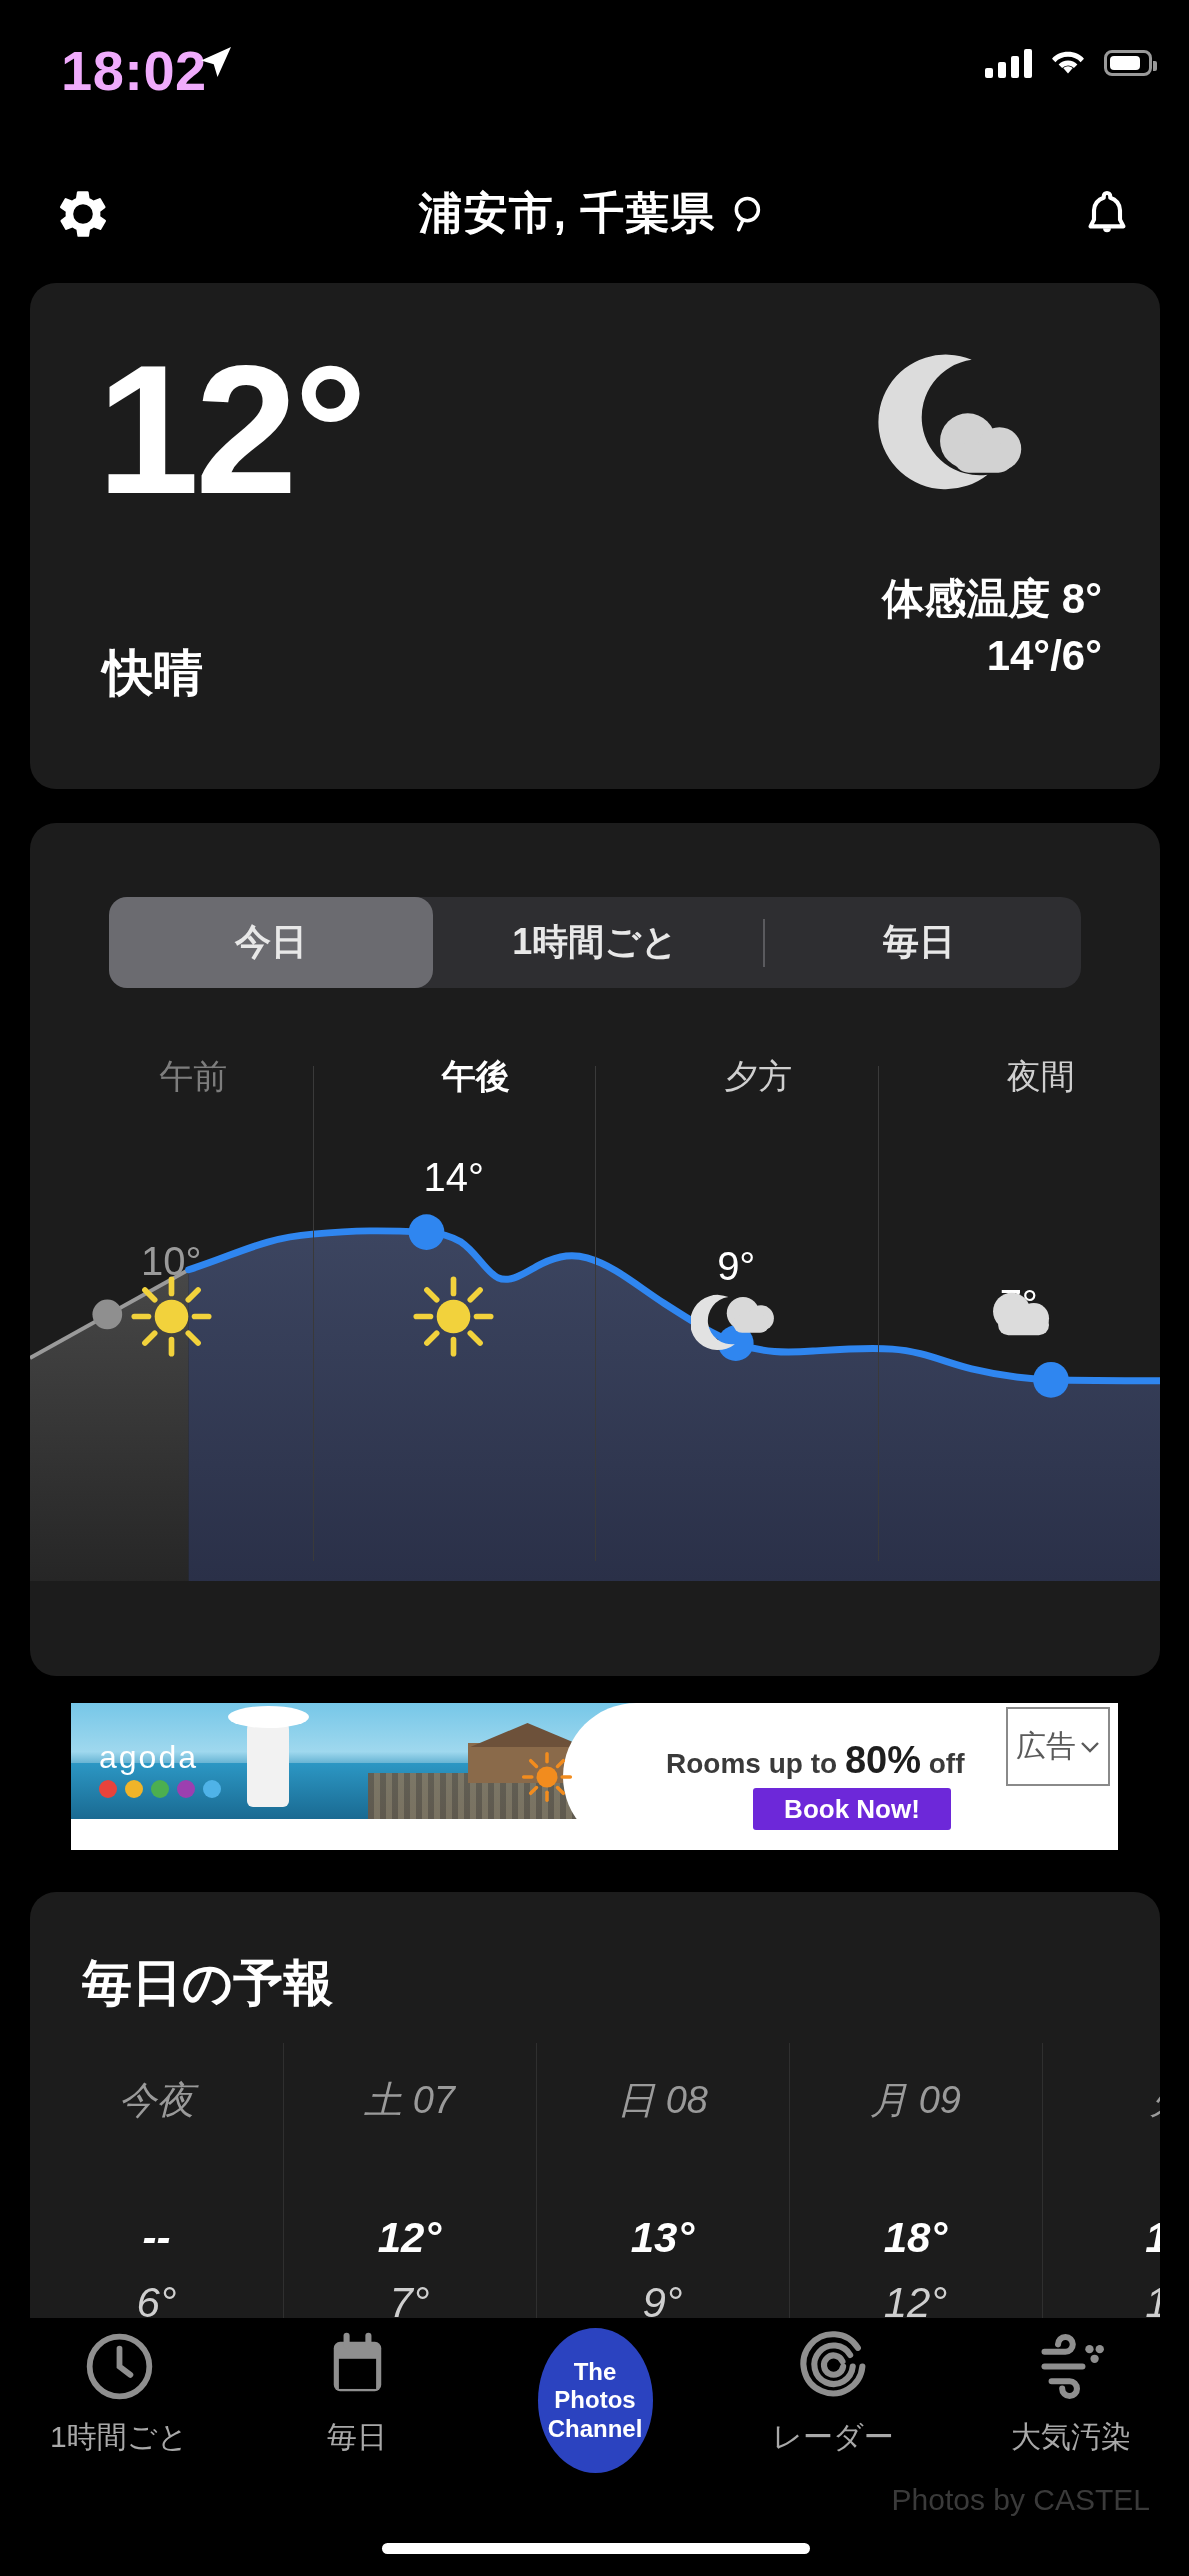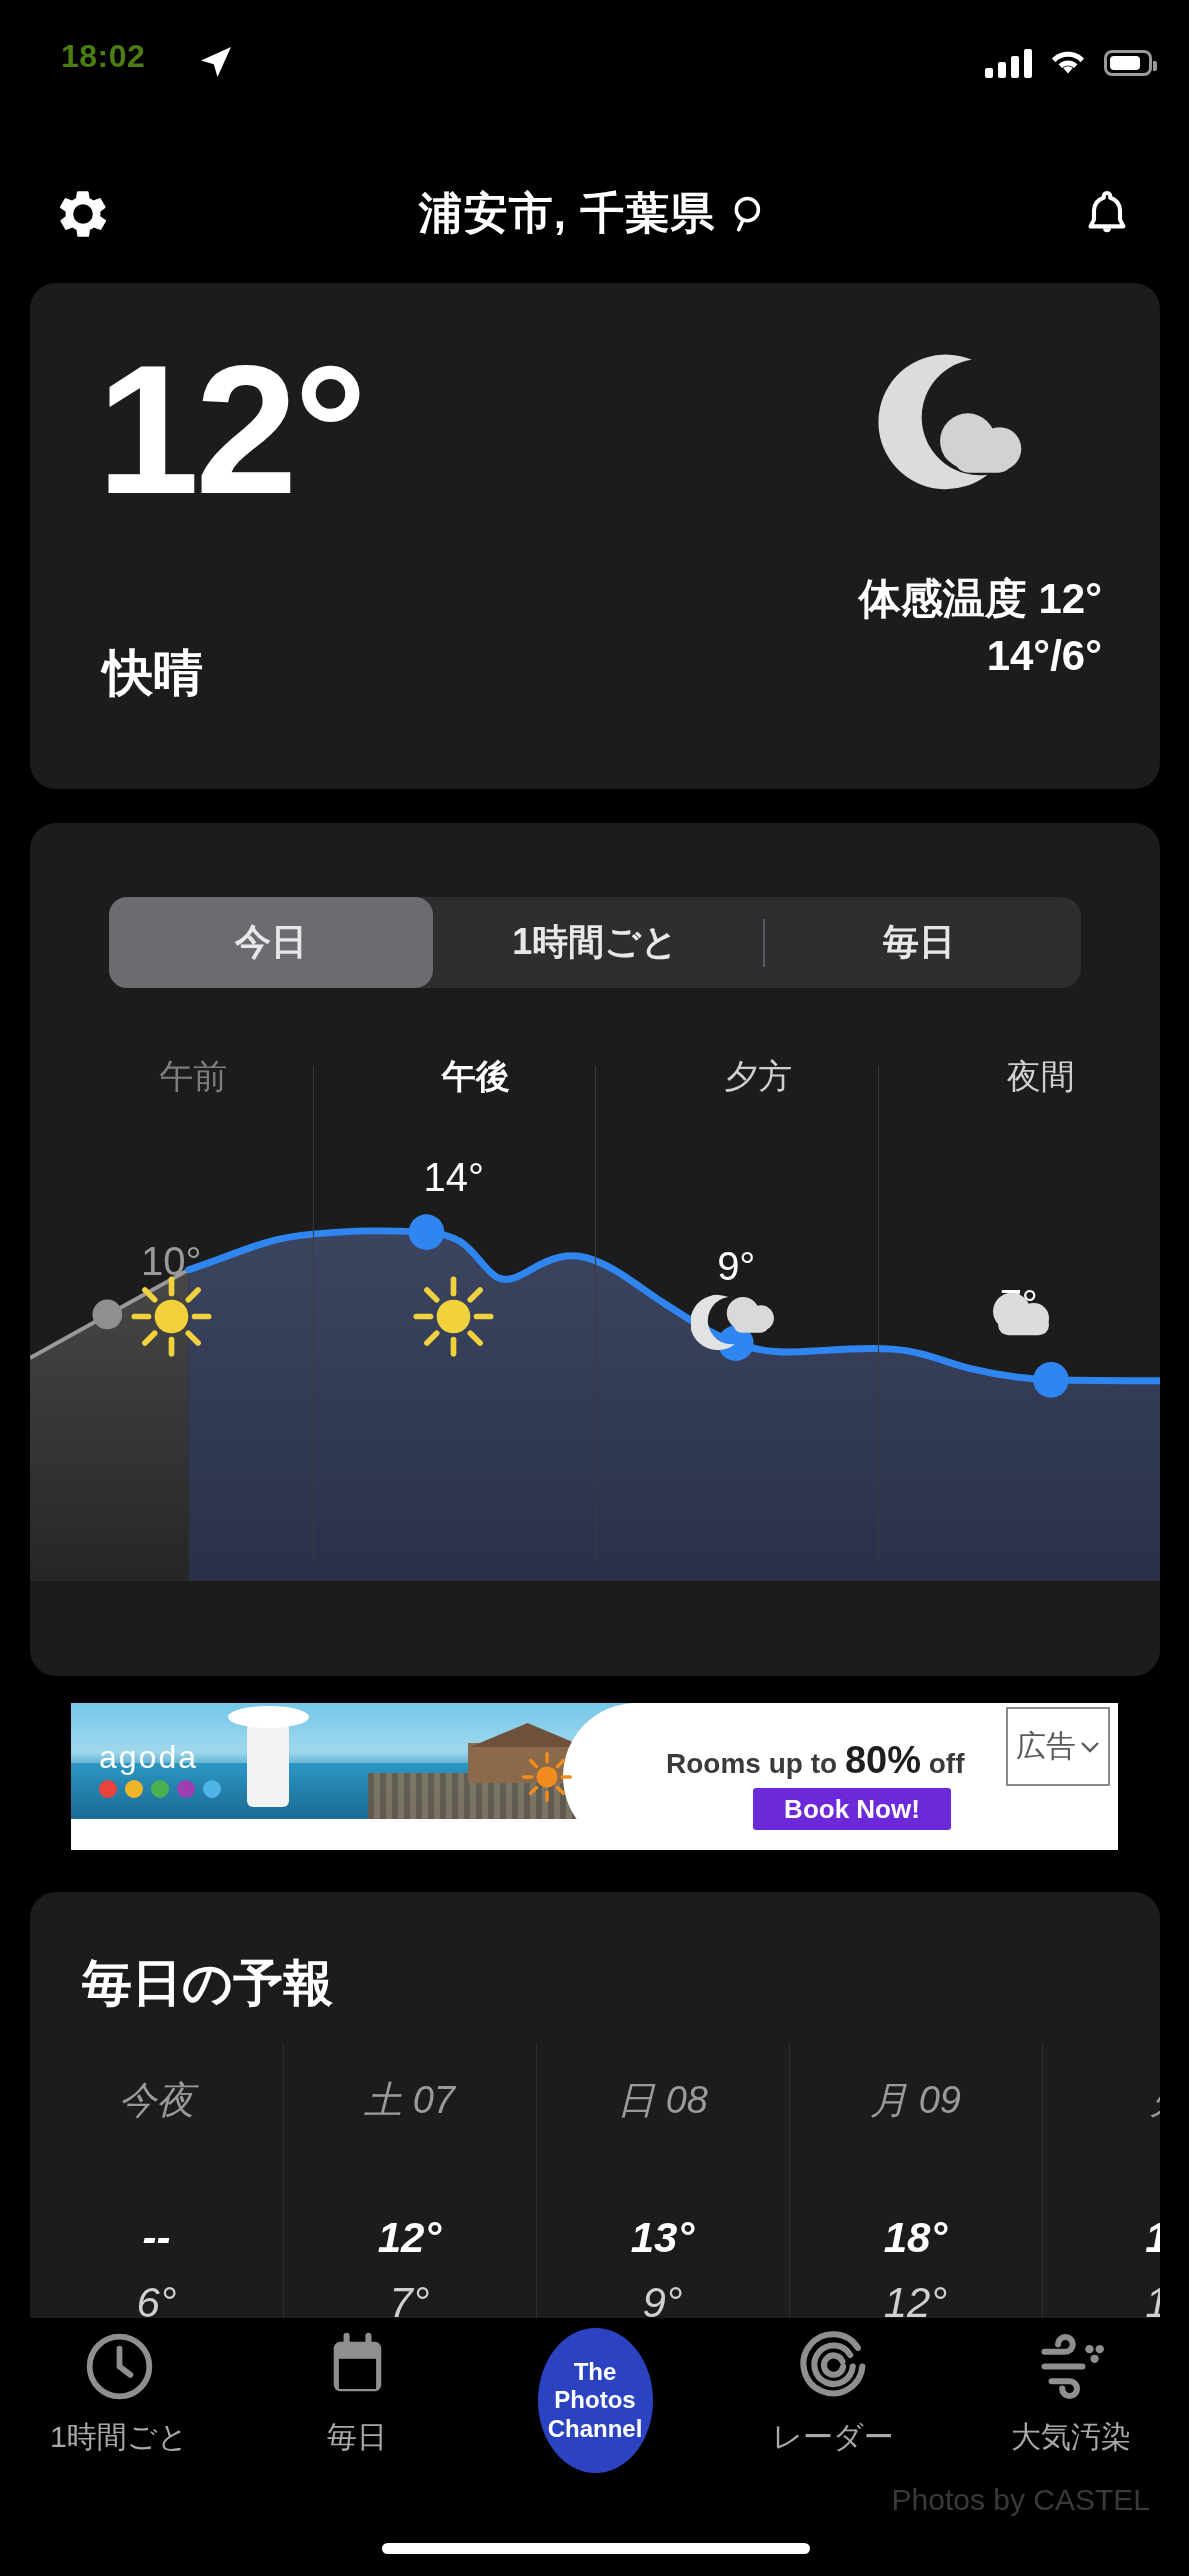--- a/index.html
+++ b/index.html
@@ -11,21 +11,21 @@
     overflow:hidden;
   }
   .screen { position:relative; width:1190px; height:2576px; background:#000; }
 
   
   .statusbar {
     position:absolute; top:0; left:0; width:1190px; height:109px;
   }
   .sb-time {
     position:absolute; left:61px; top:38px;
-    font-size:32px; font-weight:600; letter-spacing:0.5px; color:#4d7c0f;
+    font-size:56px; font-weight:600; letter-spacing:0.5px; color:#f0abfc;
   }
   .sb-loc-arrow { position:absolute; left:198px; top:44px; width:36px; height:36px; }
   .sb-right { position:absolute; right:38px; top:48px; display:flex; align-items:center; gap:18px; }
   .bars { display:flex; align-items:flex-end; gap:5px; height:30px; }
   .bars i { display:block; width:8px; background:#fff; border-radius:2px; }
   .bars i:nth-child(1){height:10px;} .bars i:nth-child(2){height:16px;}
   .bars i:nth-child(3){height:22px;} .bars i:nth-child(4){height:29px;}
   .batt { position:relative; width:48px; height:26px; border:3px solid #9a9a9a; border-radius:8px; }
   .batt::after{content:"";position:absolute;right:-8px;top:8px;width:4px;height:10px;background:#9a9a9a;border-radius:0 2px 2px 0;}
   .batt i{position:absolute;left:3px;top:3px;bottom:3px;width:72%;background:#fff;border-radius:4px;display:block;}
@@ -222,21 +222,21 @@
     <div class="cur-cond">快晴</div>
     <svg class="cur-icon" viewBox="0 0 100 100">
       <path fill="#dcdcdc" d="M72 66a34 34 0 1 1-8-58 28 28 0 0 0 8 58Z"></path>
       <g fill="#d2d2d2">
         <circle cx="62" cy="49" r="14"></circle>
         <circle cx="78" cy="53" r="11"></circle>
         <rect x="55" y="50" width="30" height="15" rx="7.5"></rect>
       </g>
     </svg>
     <div class="cur-right">
-      <div>体感温度 12°</div>
+      <div>体感温度 8°</div>
       <div>14°/6°</div>
     </div>
   </div>
 
   <div class="card-chartwrap">
 
     <div class="seg">
       <div class="seg-item active">
         <span>今日</span>
       </div>

